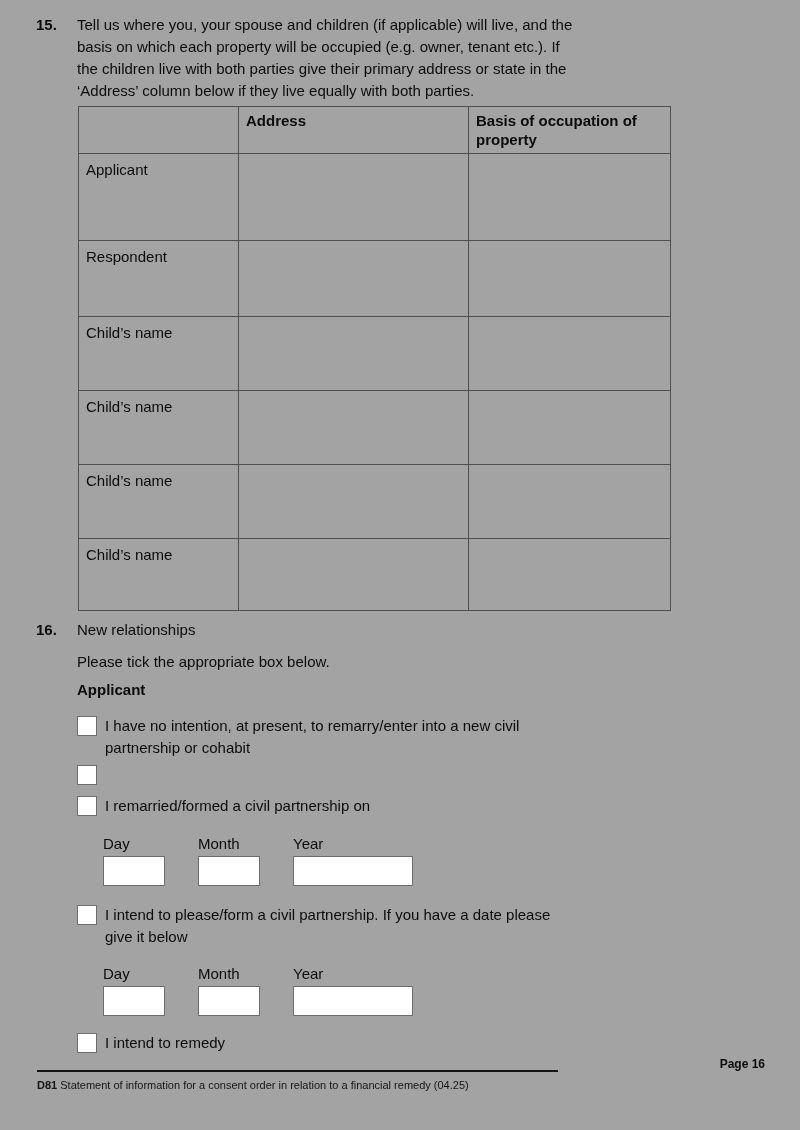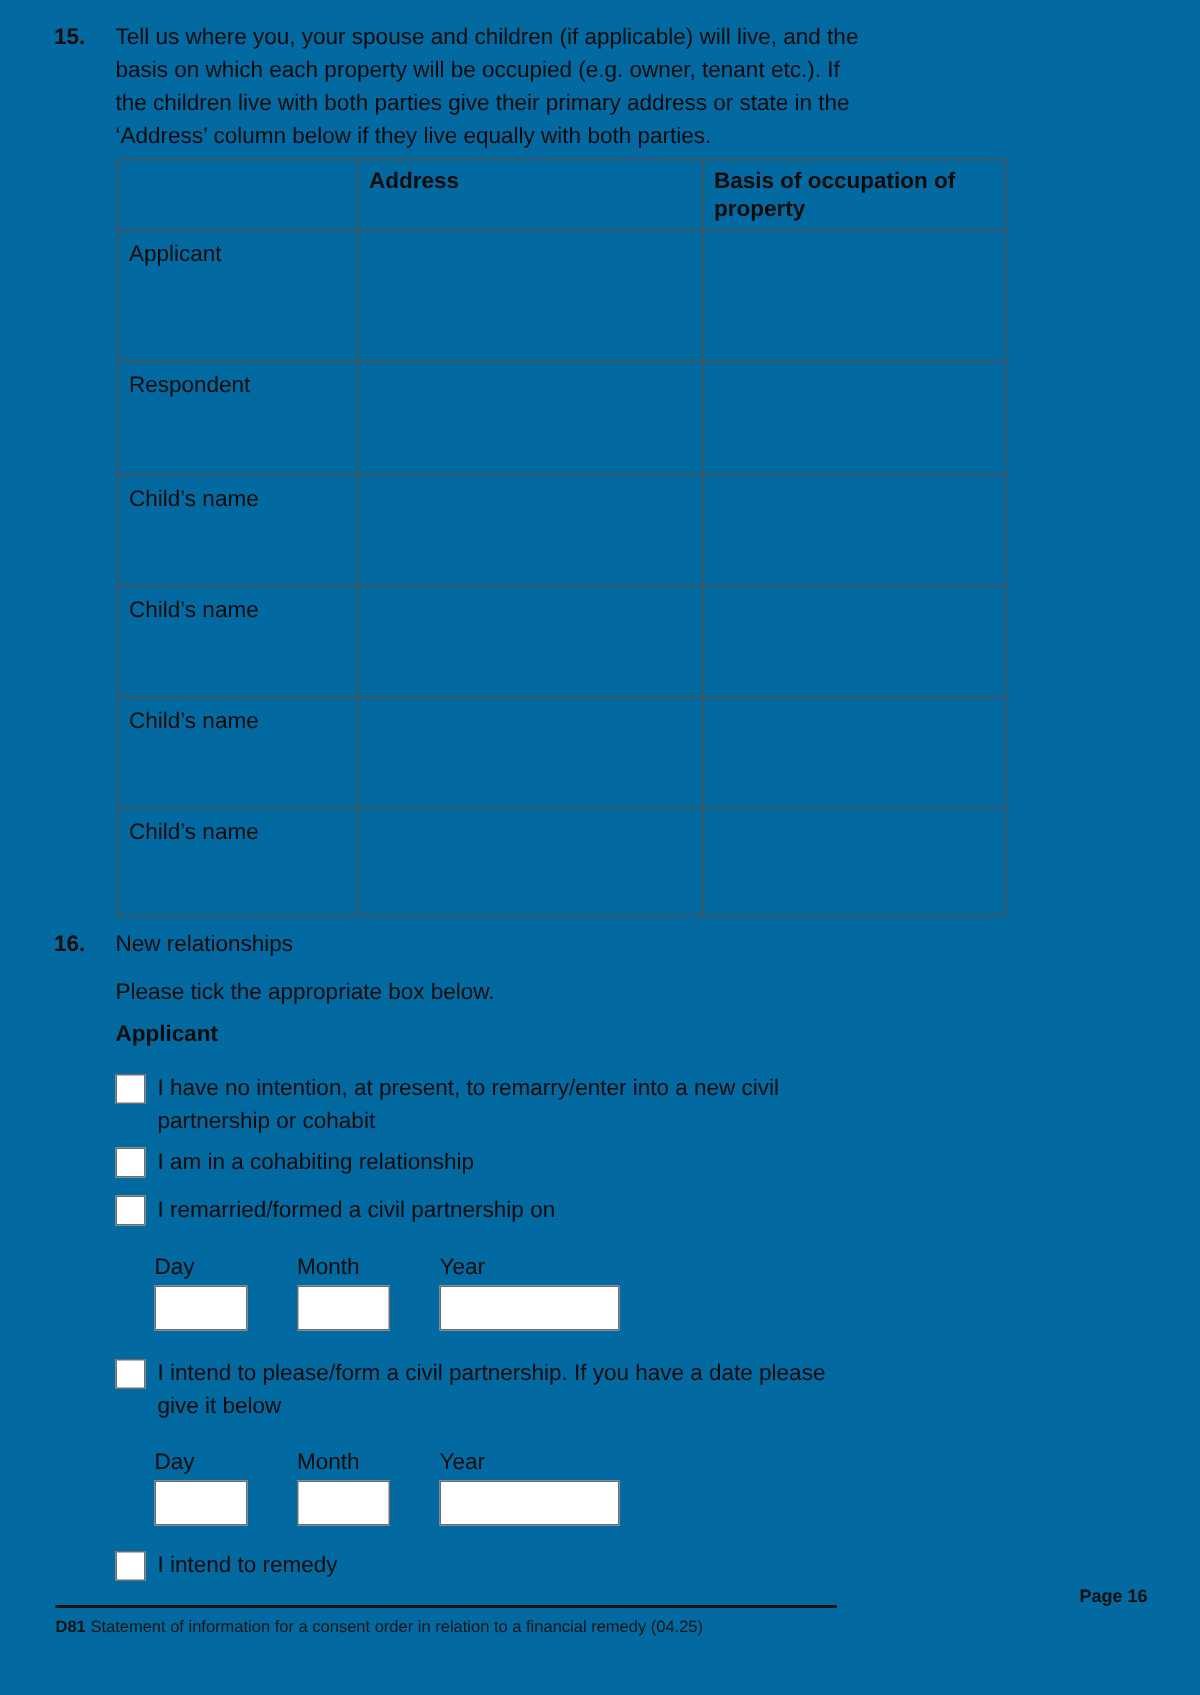--- a/index.html
+++ b/index.html
@@ -1,21 +1,21 @@
 <!DOCTYPE html>
 <html><head>
 <meta charset="utf-8">
 <style>
   * { box-sizing: border-box; }
   html, body { margin: 0; padding: 0; background: #fff; }
   .page {
     position: relative;
     width: 800px;
     height: 1130px;
-    background: #0369a1;
+    background: #a3a3a3;
     font-family: "Liberation Sans", sans-serif;
     font-size: 15px;
     color: #0c0c0c;
     overflow: hidden;
   }
   .content { padding: 14px 0 0 36px; }
 
   .q-row { display: flex; align-items: flex-start; }
   .q-num { width: 41px; font-weight: bold; line-height: 22px; flex: none; }
   .q-text { width: 500px; line-height: 22px; }
@@ -171,21 +171,20 @@
         <p class="instruction">Please tick the appropriate box below.</p>
         <p class="subheading">Applicant</p>
 
         <div class="option opt-1">
           <div class="checkbox"></div>
           <div class="option-label">I have no intention, at present, to remarry/enter into a new civil partnership or cohabit</div>
         </div>
 
         <div class="option opt-2">
           <div class="checkbox"></div>
-          <div class="option-label">I am in a cohabiting relationship</div>
         </div>
 
         <div class="option opt-3">
           <div class="checkbox"></div>
           <div class="option-label">I remarried/formed a civil partnership on</div>
         </div>
 
         <div class="date-group dg-1">
           <div class="date-field">
             <label>Day</label>

